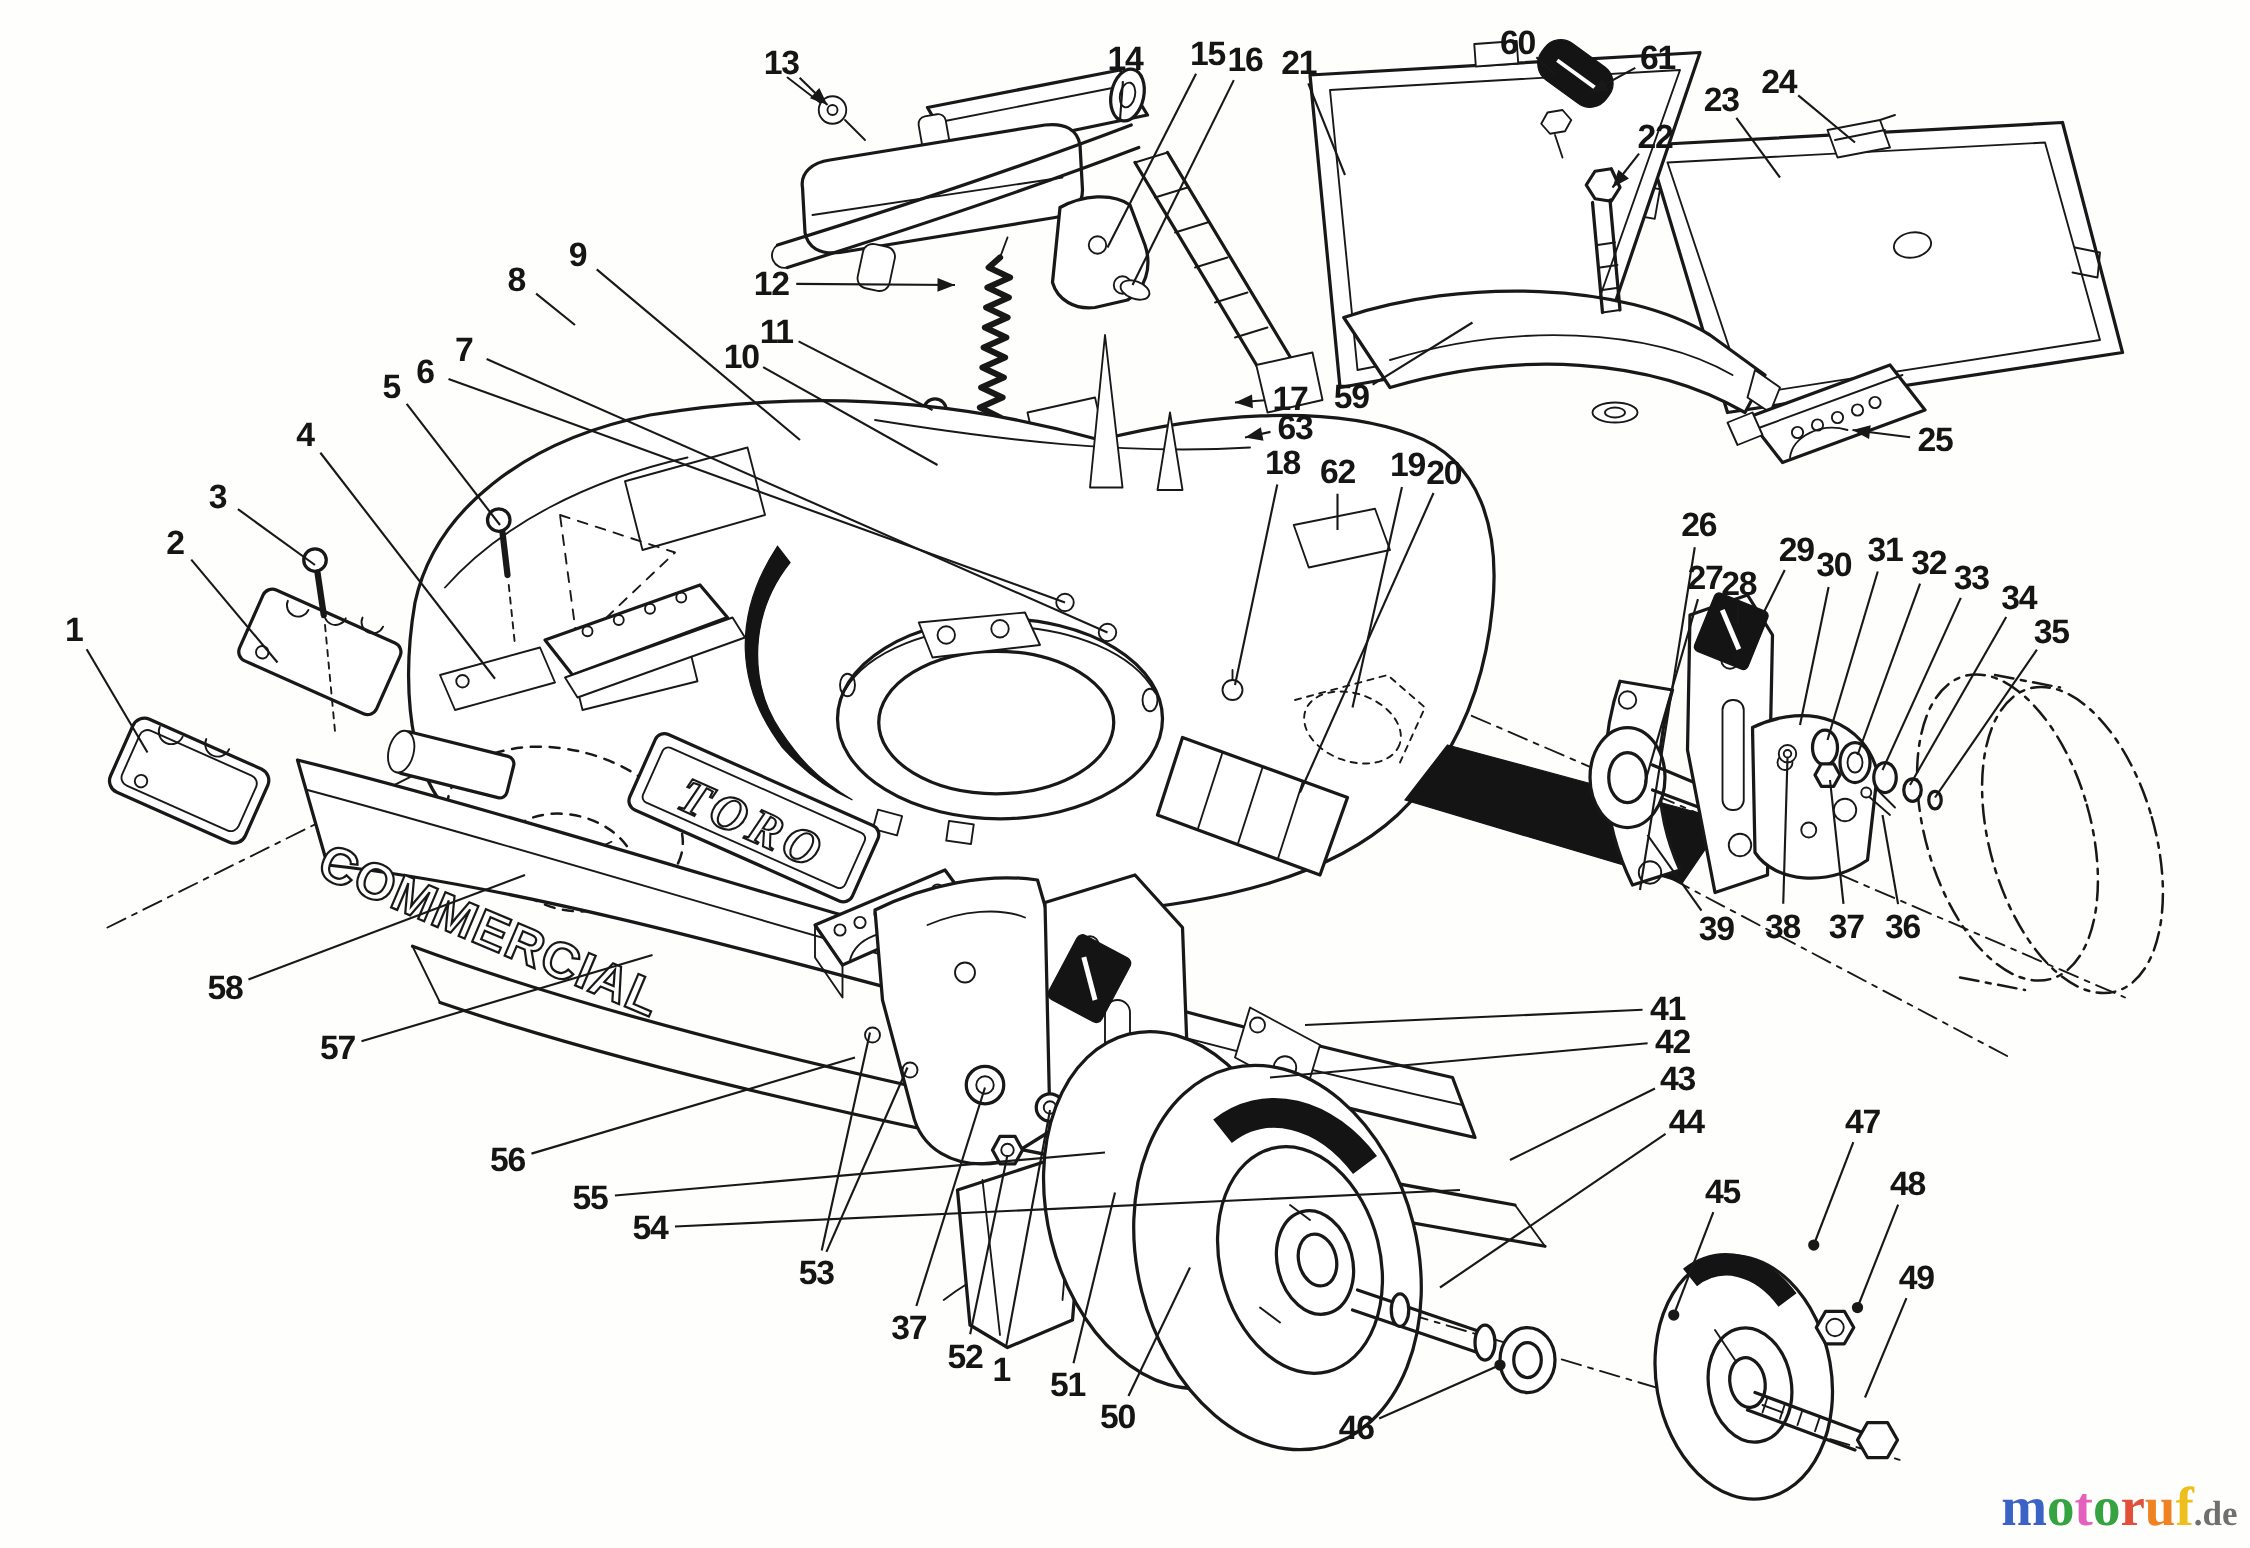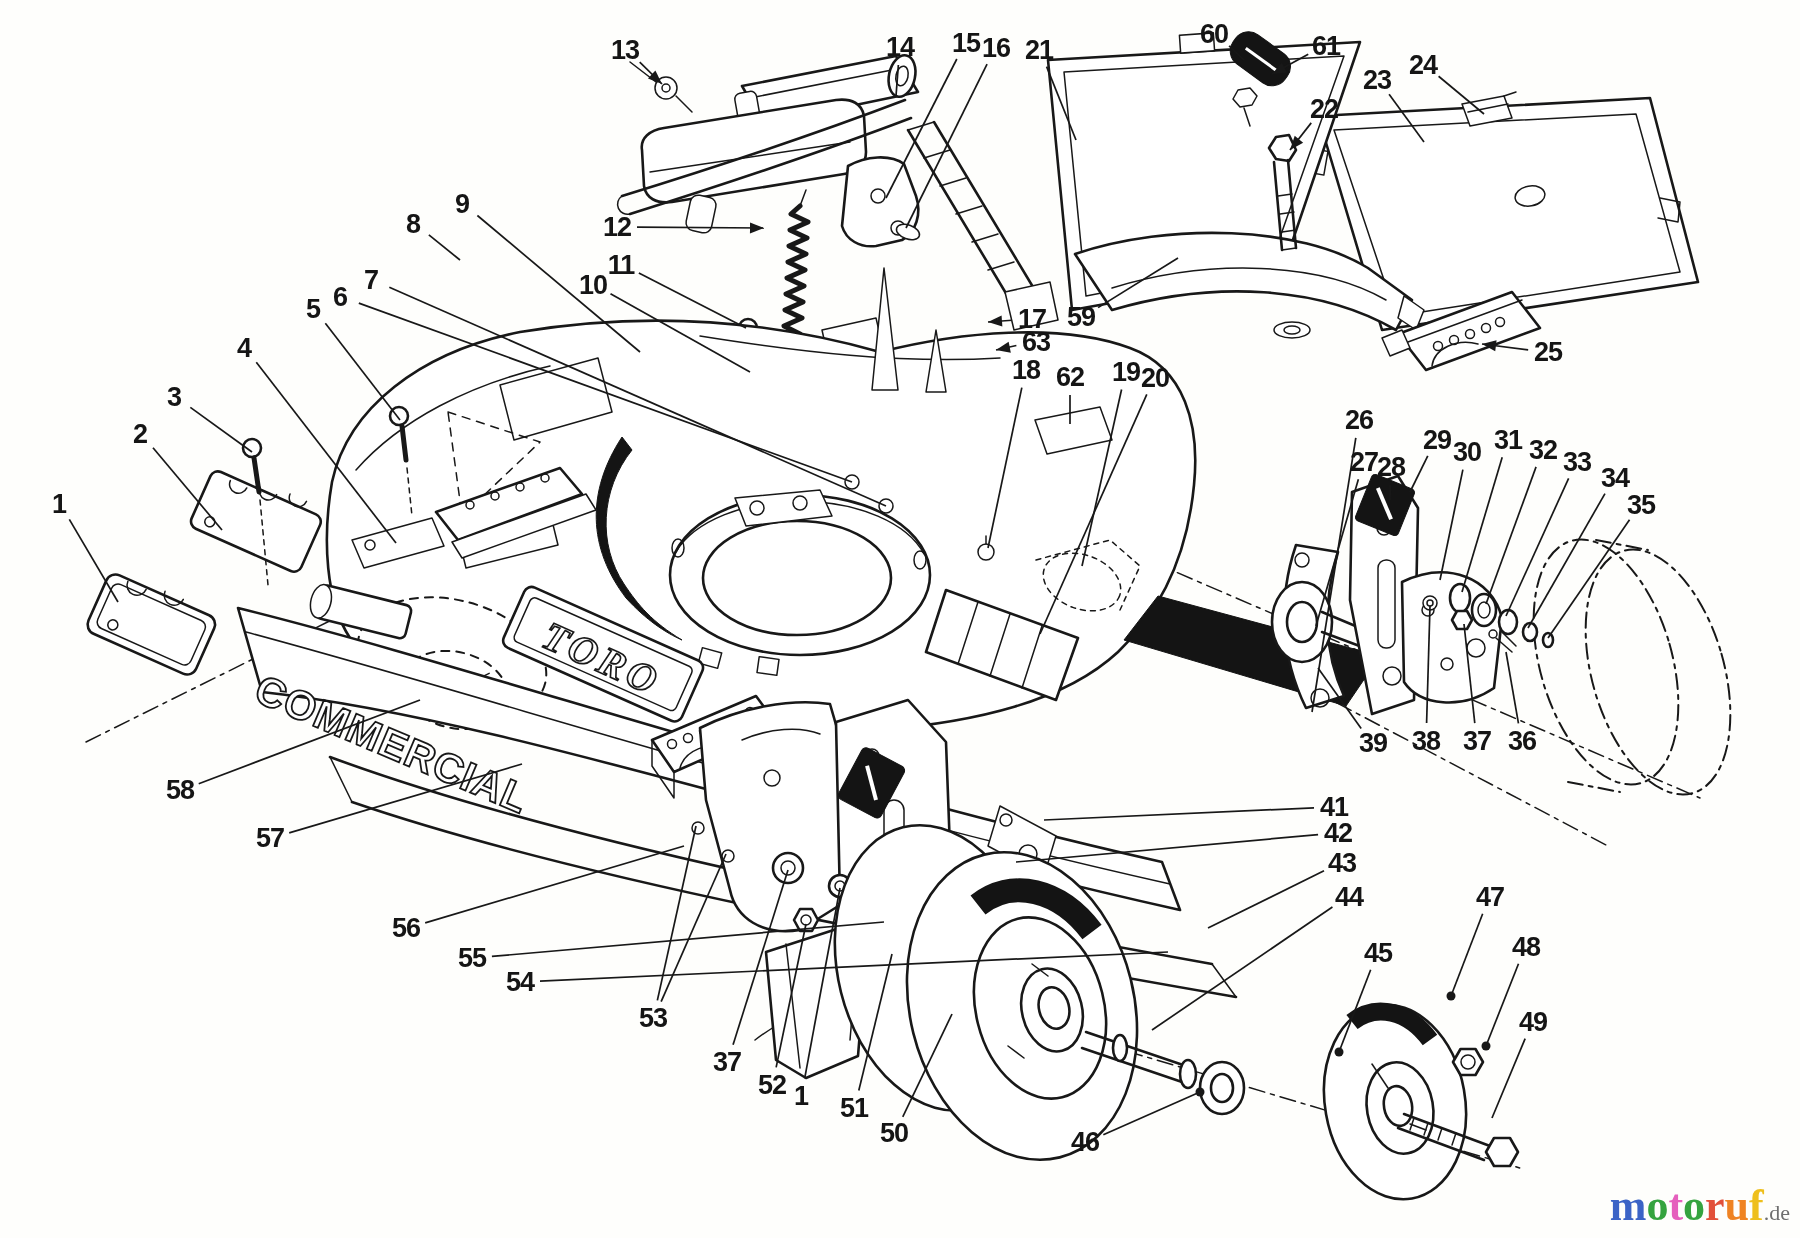--- a/index.html
+++ b/index.html
@@ -20,21 +20,21 @@
   .callout-num{font-family:"Liberation Sans",sans-serif;font-size:27px;font-weight:bold;
                fill:#151515;text-anchor:middle;dominant-baseline:central;letter-spacing:-1px}
   .deck-badge-text{font-family:"Liberation Serif",serif;font-size:40px;font-weight:bold;font-style:italic;
                    letter-spacing:4px;fill:#ffffff;stroke:#181818;stroke-width:1.7;text-anchor:middle}
   .deck-side-text{font-family:"Liberation Sans",sans-serif;font-size:41px;font-weight:bold;
                   letter-spacing:1px;fill:#ffffff;stroke:#181818;stroke-width:1.8}
   
   #watermark{position:absolute;right:10px;bottom:10px;
              font-family:"Liberation Serif",serif;font-weight:bold;font-size:44px;line-height:1;
              letter-spacing:0px;user-select:none}
-  #watermark .suffix{font-size:22px;font-weight:normal}
+  #watermark .suffix{font-size:28px;font-weight:bold}
 </style>
 </head>
 <body>
 
 <div id="stage">
 <svg width="1800" height="1238" viewBox="0 0 1800 1238">
 
   <g>
     <line class="ln th dashdot" x1="1148" y1="560" x2="1700" y2="798"></line>
     <line class="ln th dashdot" x1="1252" y1="658" x2="1608" y2="846"></line>

